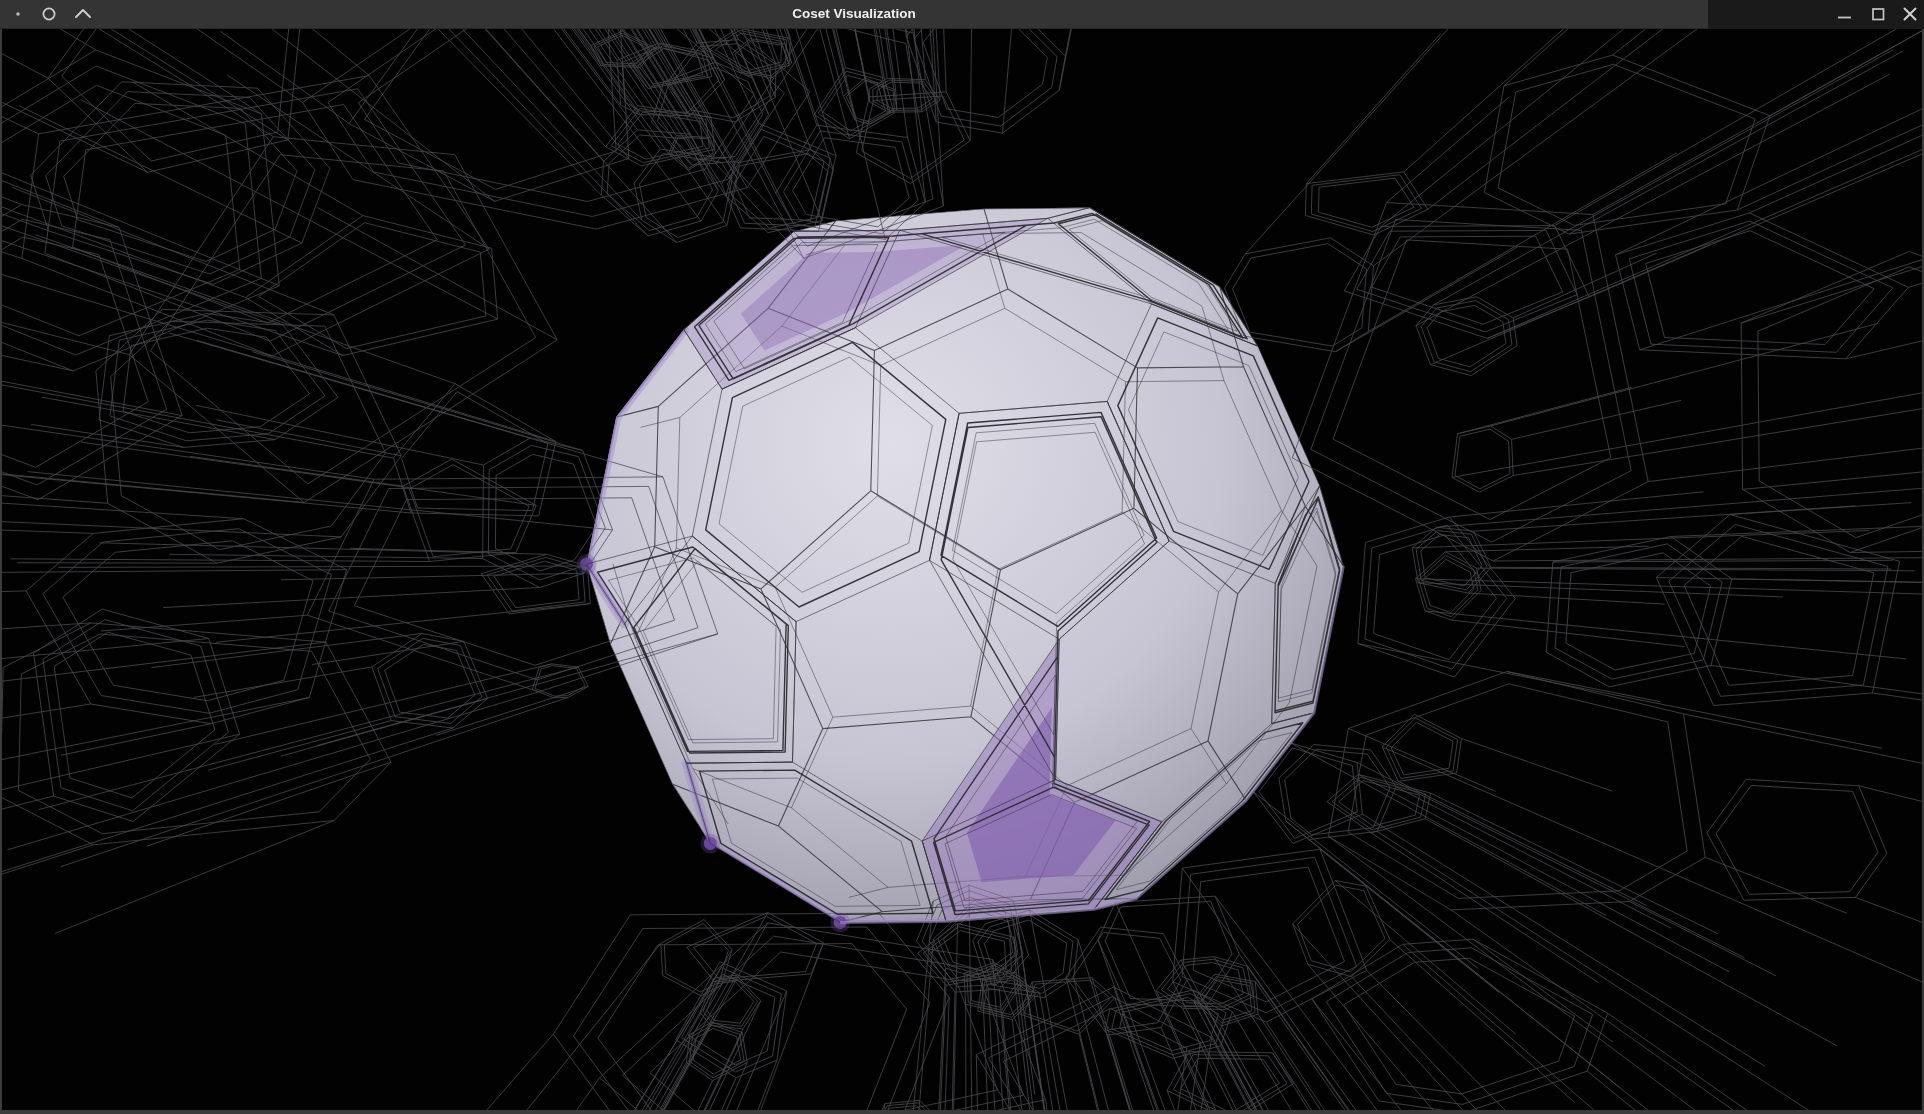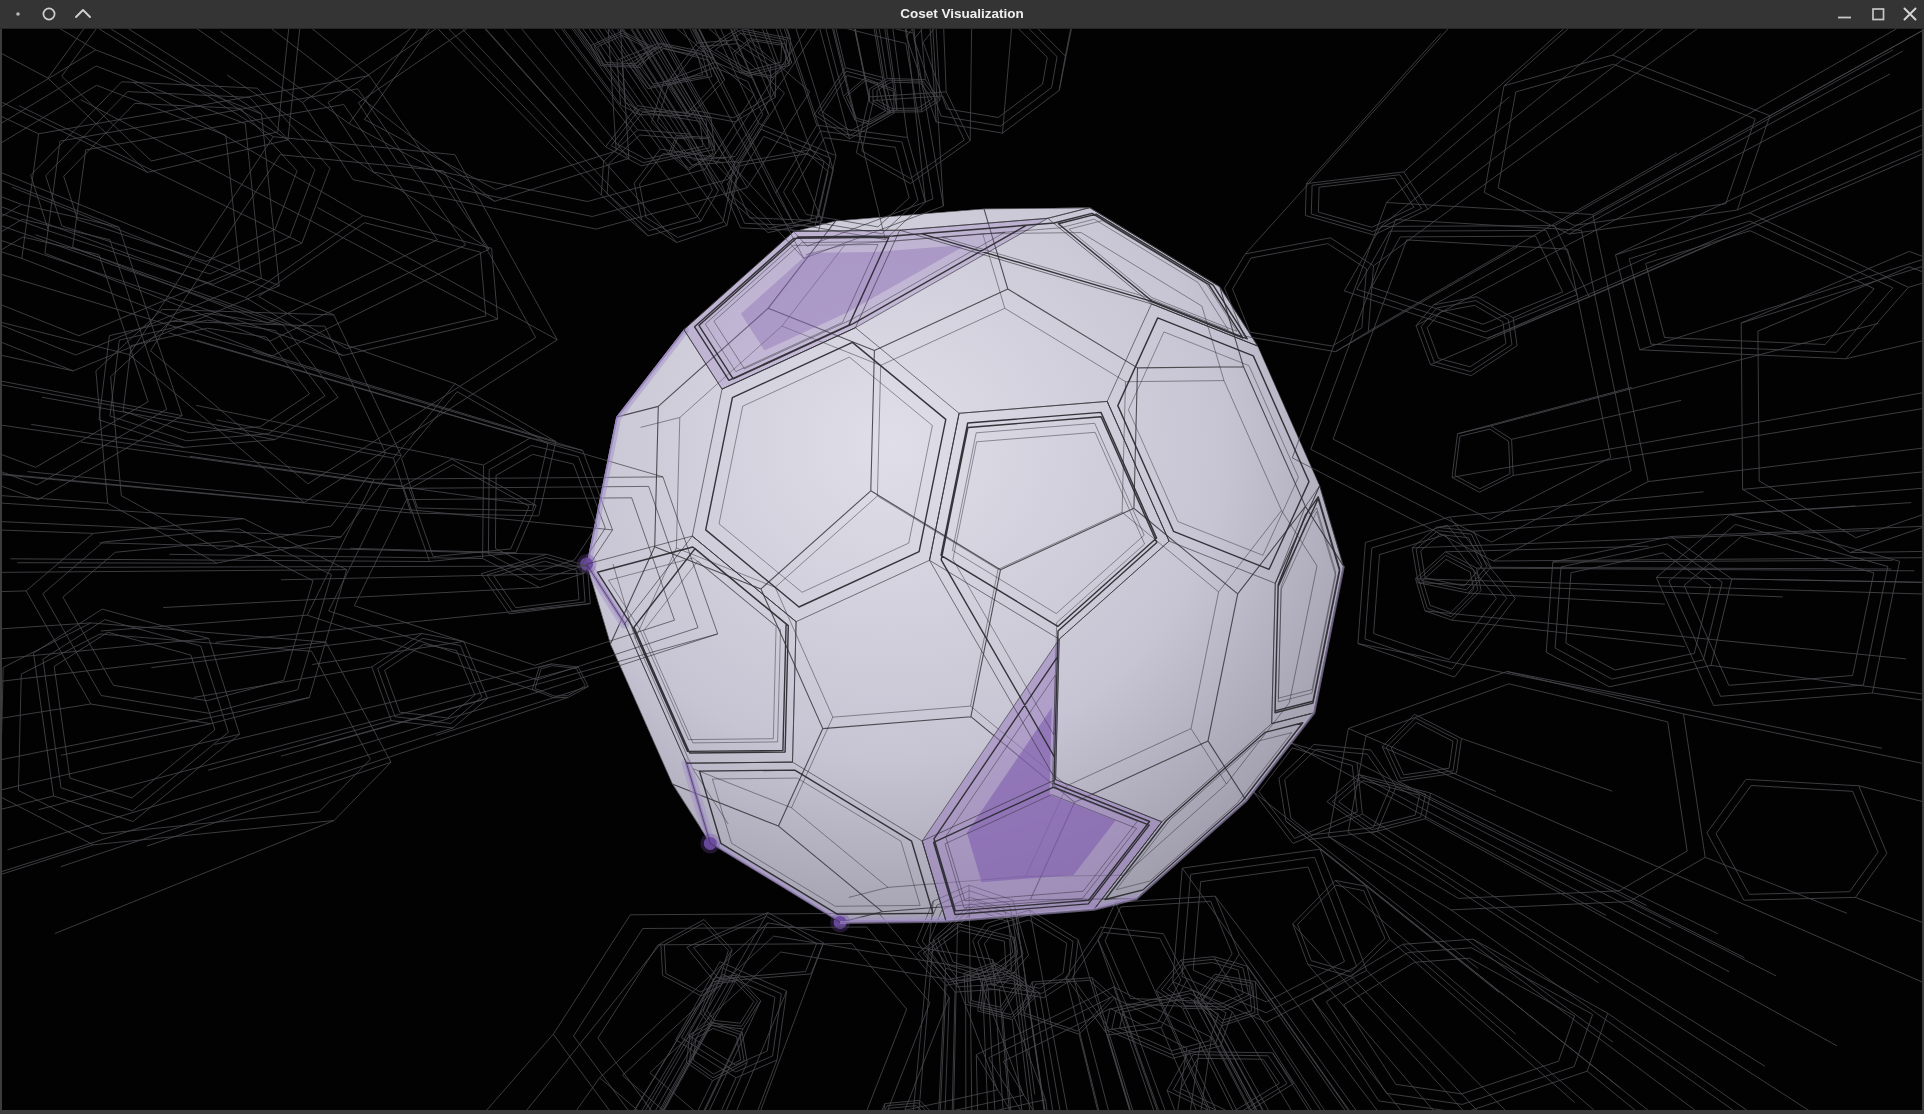--- a/index.html
+++ b/index.html
@@ -1,17 +1,17 @@
 <!DOCTYPE html>
 <html><head>
 <meta charset="utf-8">
 <style>
   html,body{margin:0;padding:0;background:#1a1a1a;}
   body{width:1924px;height:1114px;overflow:hidden;font-family:"Liberation Sans",sans-serif;position:relative;}
-  .titlebar{position:absolute;left:0;top:0;width:1924px;height:28px;background:#343434;border-bottom:1px solid #262626;}
+  .titlebar{position:absolute;left:0;top:0;width:1708px;height:28px;background:#343434;border-bottom:1px solid #262626;}
   .title{position:absolute;left:0;top:0;width:100%;height:28px;line-height:28px;text-align:center;
          color:#f0f0f0;font-size:13.5px;font-weight:bold;pointer-events:none;}
   .tb-ico{position:absolute;top:0;height:28px;}
   .viewport{position:absolute;left:0;top:29px;width:1920px;height:1081px;background:#020202;
             border-left:2px solid #3c3c3c;border-right:2px solid #3c3c3c;border-bottom:4px solid #3c3c3c;}
   svg{display:block;}
 </style>
 </head>
 <body>
 

